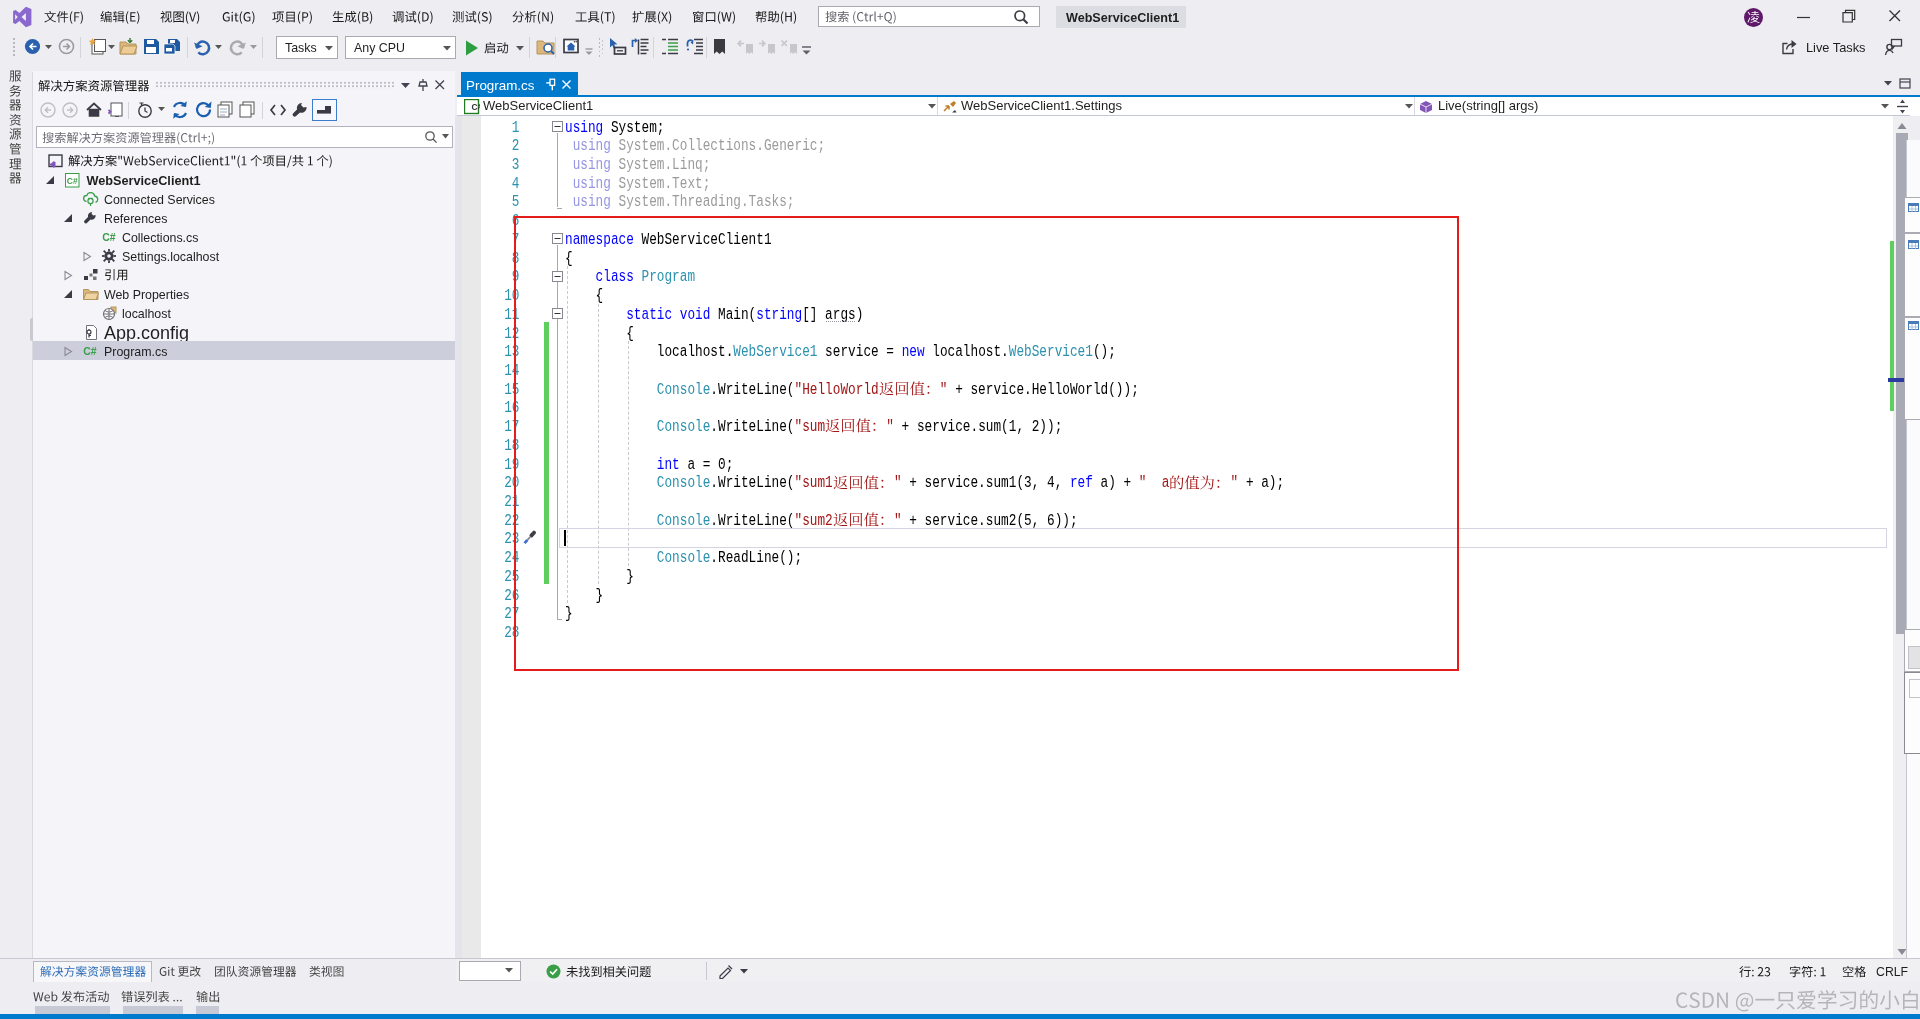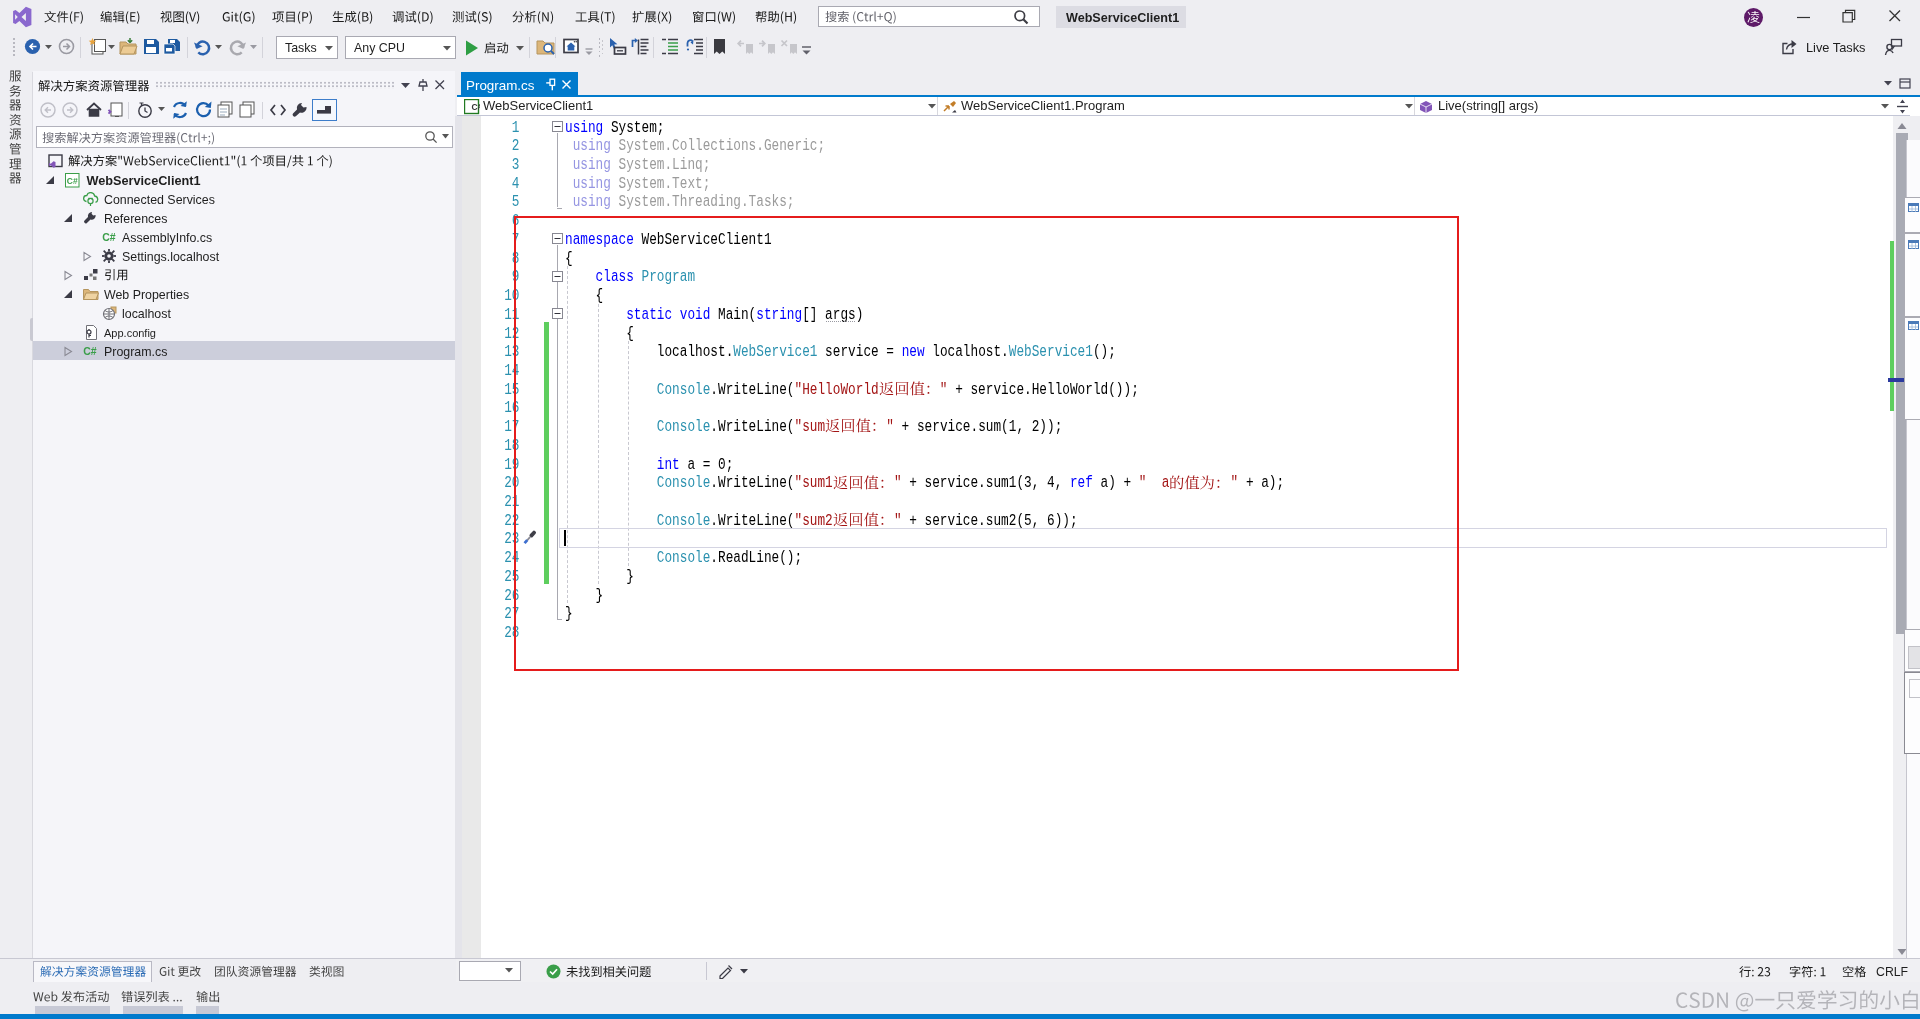--- a/index.html
+++ b/index.html
@@ -531,21 +531,21 @@
 <svg style="position:absolute;left:63px;top:212.5px;" width="11" height="11" viewBox="0 0 11 11">
     <path d="M9 1v8H1z" fill="#3b3b46"></path>
   </svg>
 <svg style="position:absolute;left:83px;top:210.5px;" width="14" height="14" viewBox="0 0 14 14">
     <path d="M9 1a4 4 0 0 0-4 5L1.5 9.5a1.7 1.7 0 0 0 2.4 2.4L7.5 8.5A4 4 0 0 0 12.6 4l-2.4.4L8.6 2.8z" fill="#3b3b46"></path>
   </svg>
 <div style="position:absolute;left:104px;top:211.8px;font-family:'Liberation Sans',sans-serif;font-size:12.4px;font-weight:normal;color:#1e1e1e;line-height:14.25px;white-space:pre;">References</div>
 <svg style="position:absolute;left:102px;top:229.5px;" width="15" height="15" viewBox="0 0 15 15">
     <text x="7" y="11" font-family="Liberation Sans" font-size="10.5" font-weight="bold" fill="#3a9e49" text-anchor="middle">C#</text>
   </svg>
-<div style="position:absolute;left:122px;top:230.8px;font-family:'Liberation Sans',sans-serif;font-size:12.4px;font-weight:normal;color:#1e1e1e;line-height:14.25px;white-space:pre;">AssemblyInfo.cs</div>
+<div style="position:absolute;left:122px;top:230.8px;font-family:'Liberation Sans',sans-serif;font-size:12.4px;font-weight:normal;color:#1e1e1e;line-height:14.25px;white-space:pre;">Collections.cs</div>
 <svg style="position:absolute;left:82px;top:250.5px;" width="11" height="11" viewBox="0 0 11 11">
     <path d="M2 1.5 8.5 5.5 2 9.5z" fill="none" stroke="#8a8a94" stroke-width="1.1"></path>
   </svg>
 <svg style="position:absolute;left:102px;top:248.5px;" width="14" height="14" viewBox="0 0 14 14">
     <circle cx="7" cy="7" r="4.6" fill="#3b3b46"></circle>
     <circle cx="7" cy="7" r="1.8" fill="#f5f5f9"></circle>
     <rect x="6.1" y="-0.5" width="1.8" height="3" fill="#3b3b46" transform="rotate(0 7 7)"></rect>
     <rect x="6.1" y="-0.5" width="1.8" height="3" fill="#3b3b46" transform="rotate(45 7 7)"></rect>
     <rect x="6.1" y="-0.5" width="1.8" height="3" fill="#3b3b46" transform="rotate(90 7 7)"></rect>
     <rect x="6.1" y="-0.5" width="1.8" height="3" fill="#3b3b46" transform="rotate(135 7 7)"></rect>
@@ -582,21 +582,21 @@
     <rect x="9" y="1" width="5" height="6" fill="#dcb67a" stroke="#b5955e"></rect>
     <circle cx="7" cy="8" r="5.5" fill="#fff" stroke="#717178" stroke-width="1.2"></circle>
     <path d="M7 2.5v11M1.8 8h10.4M3 4.5c2.5 2 5.5 2 8 0M3 11.5c2.5-2 5.5-2 8 0" stroke="#717178" fill="none"></path>
   </svg>
 <div style="position:absolute;left:122px;top:306.8px;font-family:'Liberation Sans',sans-serif;font-size:12.4px;font-weight:normal;color:#1e1e1e;line-height:14.25px;white-space:pre;">localhost</div>
 <svg style="position:absolute;left:84px;top:324.5px;" width="14" height="15" viewBox="0 0 14 15">
     <path d="M2.5.5h7l3 3v11h-10z" fill="#fff" stroke="#717178"></path>
     <circle cx="5" cy="7" r="2" fill="none" stroke="#3b3b46" stroke-width="1.2"></circle>
     <path d="M5 9v3.5m0-2 2 0m-2-4.6V4" stroke="#3b3b46" stroke-width="1.2"></path>
   </svg>
-<div style="position:absolute;left:104px;top:325.8px;font-family:'Liberation Sans',sans-serif;font-size:11px;font-weight:normal;color:#1e1e1e;line-height:14.25px;white-space:pre;">App.config</div>
+<div style="position:absolute;left:104px;top:325.8px;font-family:'Liberation Sans',sans-serif;font-size:18px;font-weight:normal;color:#1e1e1e;line-height:14.25px;white-space:pre;">App.config</div>
 <div style="position:absolute;left:33px;top:341.0px;width:422px;height:19px;background:#cccedb;"></div>
 <svg style="position:absolute;left:63px;top:345.5px;" width="11" height="11" viewBox="0 0 11 11">
     <path d="M2 1.5 8.5 5.5 2 9.5z" fill="none" stroke="#8a8a94" stroke-width="1.1"></path>
   </svg>
 <svg style="position:absolute;left:83px;top:343.5px;" width="15" height="15" viewBox="0 0 15 15">
     <text x="7" y="11" font-family="Liberation Sans" font-size="10.5" font-weight="bold" fill="#3a9e49" text-anchor="middle">C#</text>
   </svg>
 <div style="position:absolute;left:104px;top:344.8px;font-family:'Liberation Sans',sans-serif;font-size:12.4px;font-weight:normal;color:#1e1e1e;line-height:14.25px;white-space:pre;">Program.cs</div>
 <div style="position:absolute;left:457px;top:70px;width:1453px;height:26px;background:#eeeef2;"></div>
 <div style="position:absolute;left:461px;top:71.5px;width:117px;height:24.5px;background:#007acc;"></div>
@@ -627,21 +627,21 @@
 <div style="position:absolute;left:483px;top:98.8px;font-family:'Liberation Sans',sans-serif;font-size:13px;font-weight:normal;color:#1e1e1e;line-height:14.94px;white-space:pre;">WebServiceClient1</div>
 <svg style="position:absolute;left:928px;top:103px;" width="10" height="8" viewBox="0 0 10 8">
     <path d="M0 1h8L4 5.5z" fill="#555"></path>
   </svg>
 <div style="position:absolute;left:937px;top:97px;width:1px;height:18px;background:#d8d8de;"></div>
 <svg style="position:absolute;left:942px;top:100px;" width="15" height="14" viewBox="0 0 15 14">
     <path d="M2 11 7 6m0 0H3.5M7 6v3.5" stroke="#c27d28" stroke-width="1.5" fill="none"></path>
     <path d="M8 4l4-3 2 2-3 4z" fill="#c27d28"></path>
     <path d="M10 12.5 13 10l1.5 2.5z" fill="#3b3b46"></path>
   </svg>
-<div style="position:absolute;left:961px;top:98.8px;font-family:'Liberation Sans',sans-serif;font-size:13px;font-weight:normal;color:#1e1e1e;line-height:14.94px;white-space:pre;">WebServiceClient1.Program</div>
+<div style="position:absolute;left:961px;top:98.8px;font-family:'Liberation Sans',sans-serif;font-size:13px;font-weight:normal;color:#1e1e1e;line-height:14.94px;white-space:pre;">WebServiceClient1.Settings</div>
 <svg style="position:absolute;left:1405px;top:103px;" width="10" height="8" viewBox="0 0 10 8">
     <path d="M0 1h8L4 5.5z" fill="#555"></path>
   </svg>
 <div style="position:absolute;left:1414px;top:97px;width:1px;height:18px;background:#d8d8de;"></div>
 <svg style="position:absolute;left:1419px;top:100px;" width="15" height="14" viewBox="0 0 15 14">
     <path d="M7 1 13 4v6l-6 3-6-3V4z" fill="#8255b8"></path>
     <path d="M7 7 1 4m6 3 6-3M7 7v7" stroke="#fff" stroke-width=".8" fill="none"></path>
   </svg>
 <div style="position:absolute;left:1438px;top:98.8px;font-family:'Liberation Sans',sans-serif;font-size:13px;font-weight:normal;color:#1e1e1e;line-height:14.94px;white-space:pre;">Live(string[] args)</div>
 <svg style="position:absolute;left:1881px;top:103px;" width="10" height="8" viewBox="0 0 10 8">

